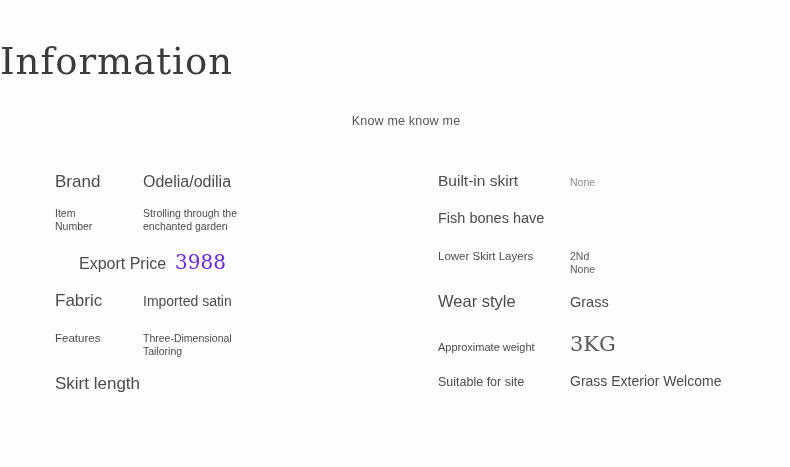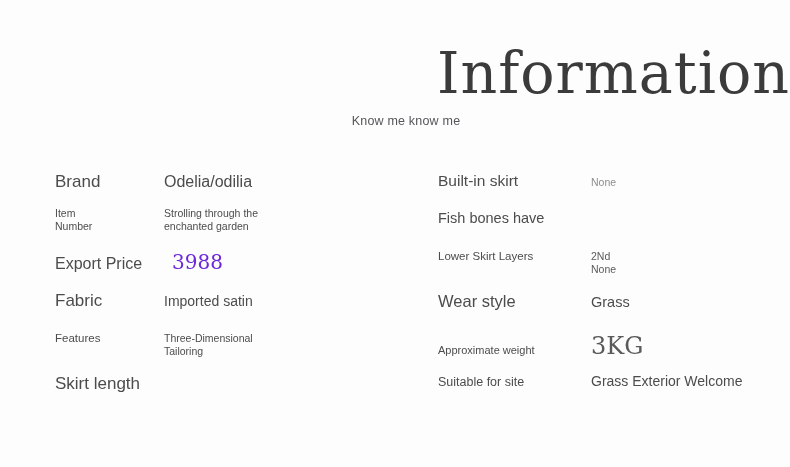--- a/index.html
+++ b/index.html
@@ -18,24 +18,24 @@
     position: relative;
     width: 790px;
     height: 467px;
     background: #fdfdfd;
   }
   .title {
     position: absolute;
     top: 40px;
     left: 0;
     width: 790px;
-    text-align: right;
+    text-align: left;
     font-family: "DejaVu Serif", serif;
     font-weight: 400;
-    font-size: 57px;
+    font-size: 37px;
     letter-spacing: 1px;
     color: #3b3b3b;
   }
   .subtitle {
     position: absolute;
     top: 114px;
     left: 11px;
     width: 790px;
     text-align: center;
     font-size: 12.5px;
@@ -56,40 +56,39 @@
   .col-left {
     padding-left: 55px;
   }
   .col-right {
     padding-left: 31px;
   }
   .row {
     display: flex;
     align-items: baseline;
     margin-bottom: 0;
-    gap: 21px;
   }
   .label {
     color: #4c4c4c;
     white-space: pre-line;
   }
   .value {
     color: #4c4c4c;
     white-space: pre-line;
   }
   
   .l0 { height: 35px; }
   .l0 .label { font-size: 17px; width: 88px; }
   .l0 .value { font-size: 16px; }
 
   .l1 { height: 43px; }
   .l1 .label { font-size: 10.5px; width: 88px; line-height: 13px; }
   .l1 .value { font-size: 10.5px; line-height: 13px; position: relative; top: 0px; }
 
-  .l2 { height: 41px; }
+  .l2 { height: 41px; margin-left: 24px; }
   .l2 .label { font-size: 16px; width: 88px; }
   .l2 .value { font-size: 20px; font-family: "DejaVu Serif", serif; color: #6d28d9; padding-left: 8px; }
 
   .l3 { height: 41px; }
   .l3 .label { font-size: 17px; width: 88px; }
   .l3 .value { font-size: 14px; }
 
   .l4 { height: 42px; }
   .l4 .label { font-size: 11.5px; width: 88px; }
   .l4 .value { font-size: 10.5px; line-height: 13px; }
@@ -110,21 +109,21 @@
   .r2 { height: 42px; }
   .r2 .label { font-size: 11.5px; width: 132px; }
   .r2 .value { font-size: 10.5px; line-height: 13px; color: #5a5a5a; }
 
   .r3 { height: 40px; }
   .r3 .label { font-size: 16.5px; width: 132px; }
   .r3 .value { font-size: 14.5px; }
 
   .r4 { height: 41px; }
   .r4 .label { font-size: 11px; width: 132px; }
-  .r4 .value { font-size: 24px; font-family: "DejaVu Serif", serif; color: #5a5a5a; text-align: center; }
+  .r4 .value { font-size: 21px; font-family: "DejaVu Serif", serif; color: #5a5a5a; text-align: center; }
 
   .r5 { height: 30px; }
   .r5 .label { font-size: 12.5px; width: 132px; }
   .r5 .value { font-size: 14px; }
 </style>
 </head>
 <body>
 
 <div class="page">
 

